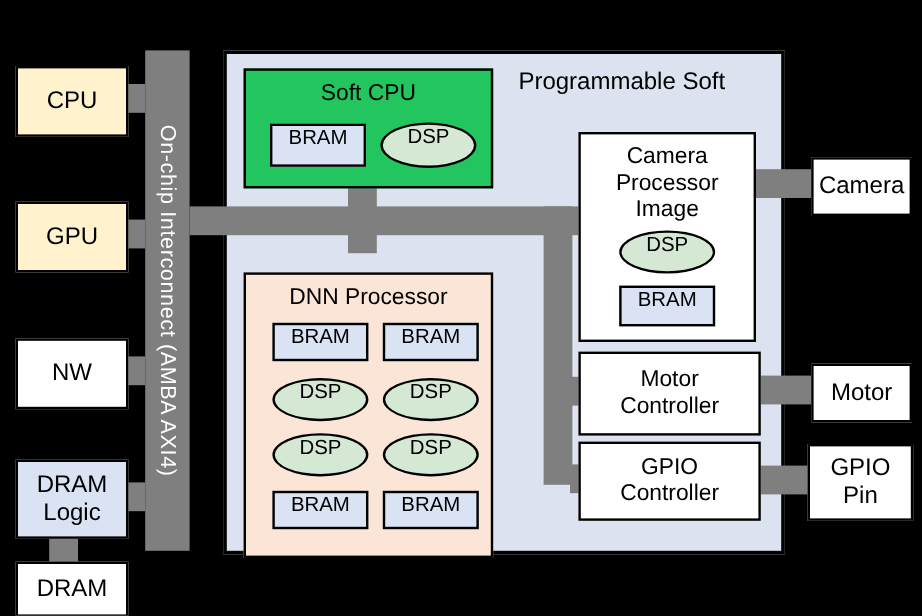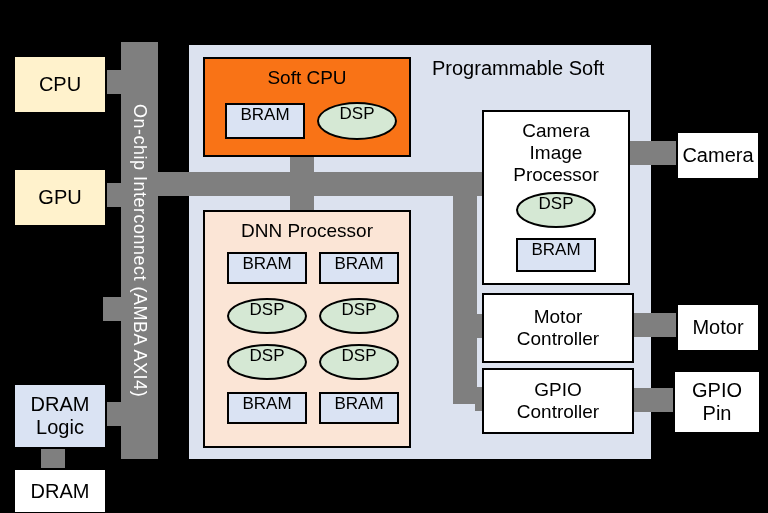--- a/index.html
+++ b/index.html
@@ -7,21 +7,21 @@
     position:relative;width:768px;height:513px;background:#000;
     font-family:"Liberation Sans", sans-serif;color:#000;overflow:hidden;
   }
   .box{
     position:absolute;border:2px solid #000;background:#fff;
     display:flex;flex-direction:column;align-items:center;justify-content:center;
     text-align:center;font-size:20px;line-height:1.15;
   }
   .cream{background:#FFF2CC;}
   .blue{background:#DAE3F3;}
-  .peach{background:#FBE5D6;}
+  .peach{background:#FBE5D6;margin-top:17px;}
   .conn{position:absolute;background:#7F7F7F;}
   .interconnect{
     position:absolute;left:121px;top:42px;width:37px;height:417px;background:#7F7F7F;
     display:flex;align-items:center;justify-content:center;
   }
   .interconnect span{
     writing-mode:vertical-rl;color:#fff;font-size:18px;white-space:nowrap;letter-spacing:.5px;
   }
   .pl{
     position:absolute;left:186px;top:42px;width:468px;height:420px;
@@ -59,33 +59,36 @@
   <div class="conn" style="left:630px;top:141px;width:46px;height:24px;"></div>
   <div class="conn" style="left:630px;top:313px;width:46px;height:24px;"></div>
   <div class="conn" style="left:630px;top:388px;width:43px;height:24px;"></div>
 
   <div class="box cream" style="left:13px;top:168px;width:90px;height:55px;">
     <span>GPU</span>
   </div>
   <div class="box cream" style="left:13px;top:55px;width:90px;height:55px;">
     <span>CPU</span>
   </div>
+  <div class="box" style="left:13px;top:282px;width:90px;height:55px;">
+    <span>NW</span>
+  </div>
   <div class="box blue lines" style="left:13px;top:383px;width:90px;height:62px;">
     <span>DRAM</span>
     <span>Logic</span>
   </div>
   <div class="box" style="left:13px;top:468px;width:90px;height:42px;">
     <span>DRAM</span>
   </div>
 
   <div class="interconnect">
     <span>On-chip Interconnect (AMBA AXI4)</span>
   </div>
 
-  <div class="panel cream" style="left:203px;top:57px;width:208px;height:100px;background:#f97316;">
+  <div class="panel cream" style="left:203px;top:57px;width:208px;height:100px;background:#22c55e;">
     <div class="panel-title">Soft CPU</div>
     <div class="cell bram" style="left:20px;top:44px;width:80px;height:36px;">
       <span>BRAM</span>
     </div>
     <div class="cell dsp" style="left:112px;top:43px;width:80px;height:38px;">
       <span>DSP</span>
     </div>
   </div>
 
   <div class="panel peach" style="left:203px;top:210px;width:208px;height:238px;background:#FBE5D6;">
@@ -112,22 +115,22 @@
       <span>BRAM</span>
     </div>
     <div class="cell bram" style="left:114px;top:180px;width:80px;height:32px;">
       <span>BRAM</span>
     </div>
   </div>
 
   <div class="panel" style="left:482px;top:110px;width:148px;height:175px;background:#fff;">
     <div class="lines" style="position:absolute;top:8px;left:0;right:0;text-align:center;font-size:19px;line-height:1.15;">
       <span>Camera</span>
+      <span>Processor</span>
       <span>Image</span>
-      <span>Processor</span>
     </div>
     <div class="cell dsp" style="left:32px;top:80px;width:80px;height:36px;">
       <span>DSP</span>
     </div>
     <div class="cell bram" style="left:32px;top:126px;width:80px;height:34px;">
       <span>BRAM</span>
     </div>
   </div>
 
   <div class="box lines" style="left:482px;top:293px;width:148px;height:66px;font-size:19px;">

